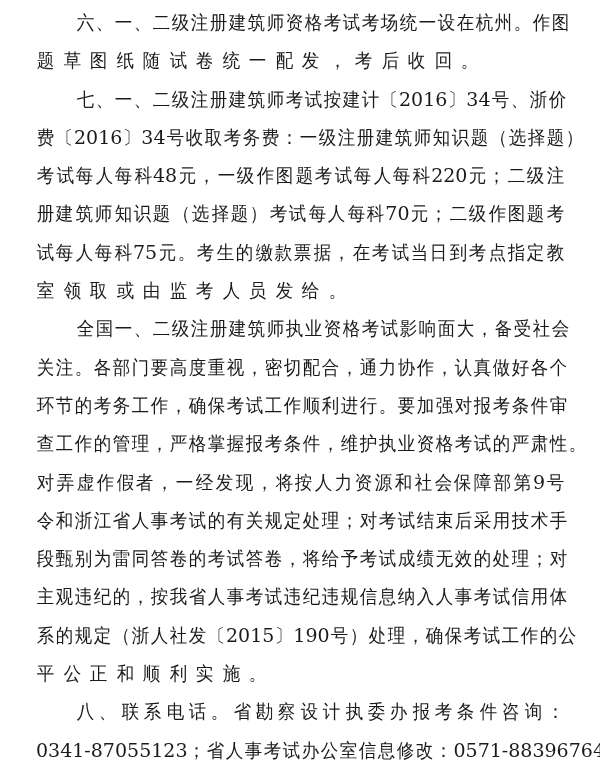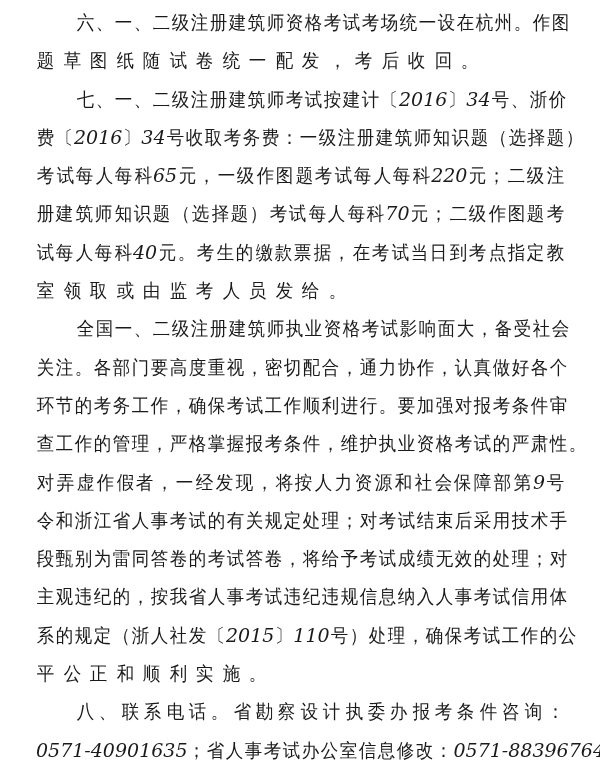--- a/index.html
+++ b/index.html
@@ -11,21 +11,21 @@
   }
   .line {
     height: 38.3px; line-height: 38.3px; white-space: nowrap;
     display: flex; justify-content: space-between; align-items: center;
     overflow: visible;
   }
   .line.indent { padding-left: 40px; }
   .line.last { justify-content: flex-start; }
   .line.last span.ch { margin-right: 7.5px; }
   .ch { display: inline-block; transform: scaleX(0.92); transform-origin: center; }
-  .seg { display: inline-block; letter-spacing: 0; font-style: italic; }
+  .seg { display: inline-block; letter-spacing: 0; }
 </style>
 </head>
 <body>
 
 <div class="doc">
 
   <div class="line indent">
       <span class="ch">六</span>
       <span class="ch">、</span>
       <span class="ch">一</span>
@@ -128,21 +128,21 @@
       <span class="ch">题</span>
       <span class="ch">）</span>
     </div>
   <div class="line">
       <span class="ch">考</span>
       <span class="ch">试</span>
       <span class="ch">每</span>
       <span class="ch">人</span>
       <span class="ch">每</span>
       <span class="ch">科</span>
-      <span class="seg">65</span>
+      <span class="seg">48</span>
       <span class="ch">元</span>
       <span class="ch">，</span>
       <span class="ch">一</span>
       <span class="ch">级</span>
       <span class="ch">作</span>
       <span class="ch">图</span>
       <span class="ch">题</span>
       <span class="ch">考</span>
       <span class="ch">试</span>
       <span class="ch">每</span>
@@ -184,21 +184,21 @@
       <span class="ch">图</span>
       <span class="ch">题</span>
       <span class="ch">考</span>
     </div>
   <div class="line">
       <span class="ch">试</span>
       <span class="ch">每</span>
       <span class="ch">人</span>
       <span class="ch">每</span>
       <span class="ch">科</span>
-      <span class="seg">40</span>
+      <span class="seg">75</span>
       <span class="ch">元</span>
       <span class="ch">。</span>
       <span class="ch">考</span>
       <span class="ch">生</span>
       <span class="ch">的</span>
       <span class="ch">缴</span>
       <span class="ch">款</span>
       <span class="ch">票</span>
       <span class="ch">据</span>
       <span class="ch">，</span>
@@ -473,21 +473,21 @@
       <span class="ch">规</span>
       <span class="ch">定</span>
       <span class="ch">（</span>
       <span class="ch">浙</span>
       <span class="ch">人</span>
       <span class="ch">社</span>
       <span class="ch">发</span>
       <span class="ch">〔</span>
       <span class="seg">2015</span>
       <span class="ch">〕</span>
-      <span class="seg">110</span>
+      <span class="seg">190</span>
       <span class="ch">号</span>
       <span class="ch">）</span>
       <span class="ch">处</span>
       <span class="ch">理</span>
       <span class="ch">，</span>
       <span class="ch">确</span>
       <span class="ch">保</span>
       <span class="ch">考</span>
       <span class="ch">试</span>
       <span class="ch">工</span>
@@ -525,21 +525,21 @@
       <span class="ch">办</span>
       <span class="ch">报</span>
       <span class="ch">考</span>
       <span class="ch">条</span>
       <span class="ch">件</span>
       <span class="ch">咨</span>
       <span class="ch">询</span>
       <span class="ch">：</span>
     </div>
   <div class="line">
-      <span class="seg">0571-40901635</span>
+      <span class="seg">0341-87055123</span>
       <span class="ch">；</span>
       <span class="ch">省</span>
       <span class="ch">人</span>
       <span class="ch">事</span>
       <span class="ch">考</span>
       <span class="ch">试</span>
       <span class="ch">办</span>
       <span class="ch">公</span>
       <span class="ch">室</span>
       <span class="ch">信</span>

